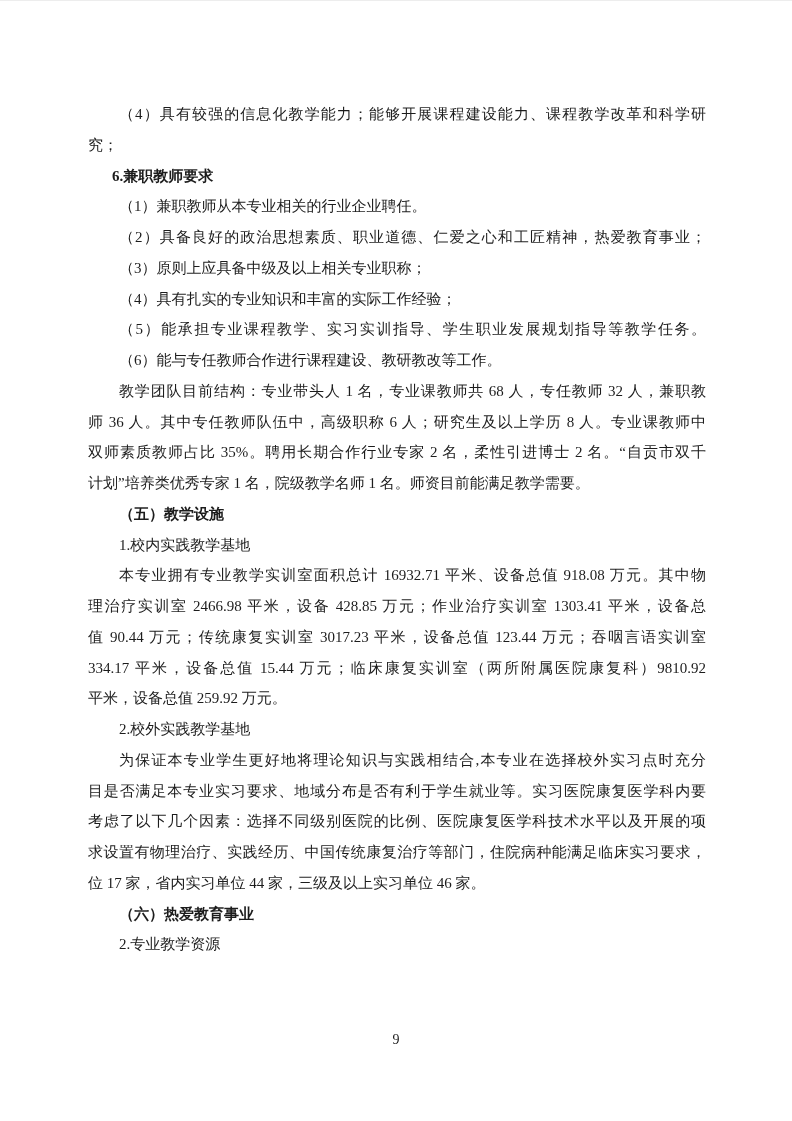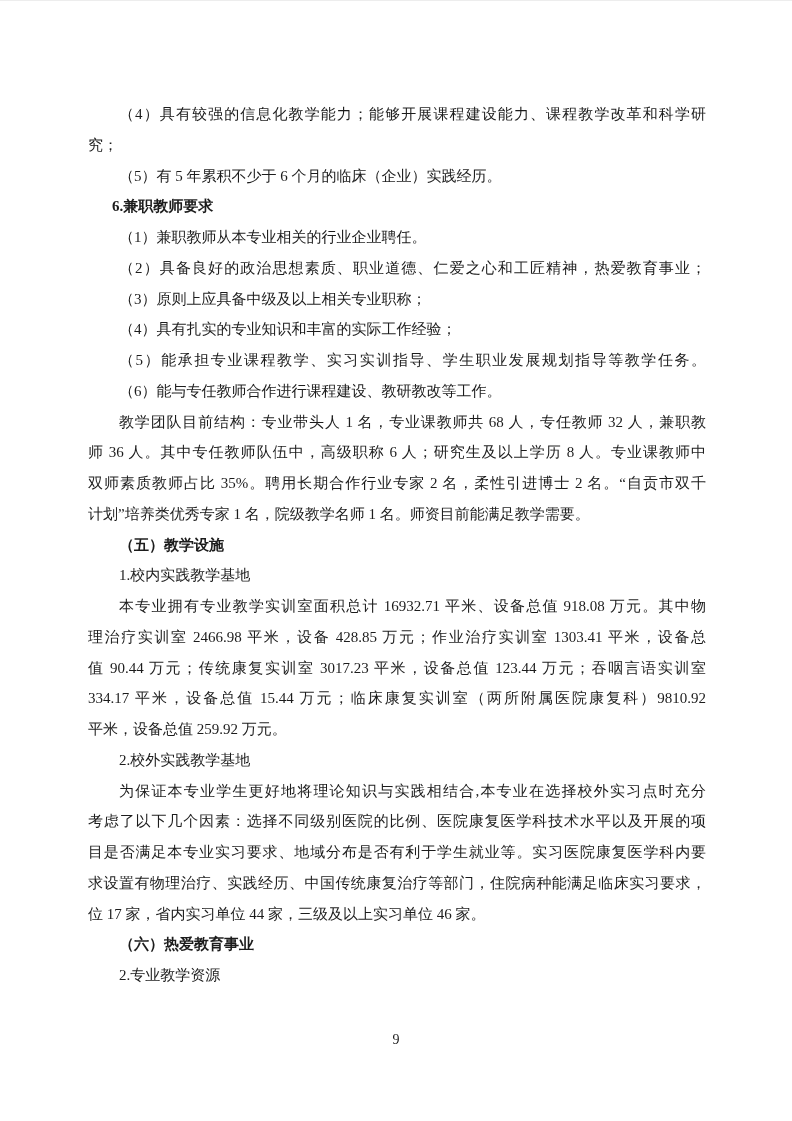--- a/index.html
+++ b/index.html
@@ -51,42 +51,41 @@
     color: #1c1c1c;
   }
 </style>
 </head>
 <body>
 
 <div class="page">
   <div class="textblock">
     <div class="ln indent fill">（4）具有较强的信息化教学能力；能够开展课程建设能力、课程教学改革和科学研</div>
     <div class="ln">究；</div>
-    <div class="ln indent">（5）有 5 年累积不少于 6 个月的临床（企业）实践经历。</div>
     <div class="ln indent-sm bold">6.兼职教师要求</div>
     <div class="ln indent">（1）兼职教师从本专业相关的行业企业聘任。</div>
     <div class="ln indent fill">（2）具备良好的政治思想素质、职业道德、仁爱之心和工匠精神，热爱教育事业；</div>
     <div class="ln indent">（3）原则上应具备中级及以上相关专业职称；</div>
     <div class="ln indent">（4）具有扎实的专业知识和丰富的实际工作经验；</div>
     <div class="ln indent fill">（5）能承担专业课程教学、实习实训指导、学生职业发展规划指导等教学任务。</div>
     <div class="ln indent">（6）能与专任教师合作进行课程建设、教研教改等工作。</div>
     <div class="ln indent fill">教学团队目前结构：专业带头人 1 名，专业课教师共 68 人，专任教师 32 人，兼职教</div>
     <div class="ln fill">师 36 人。其中专任教师队伍中，高级职称 6 人；研究生及以上学历 8 人。专业课教师中</div>
     <div class="ln fill">双师素质教师占比 35%。聘用长期合作行业专家 2 名，柔性引进博士 2 名。“自贡市双千</div>
     <div class="ln">计划”培养类优秀专家 1 名，院级教学名师 1 名。师资目前能满足教学需要。</div>
     <div class="ln indent bold">（五）教学设施</div>
     <div class="ln indent">1.校内实践教学基地</div>
     <div class="ln indent fill">本专业拥有专业教学实训室面积总计 16932.71 平米、设备总值 918.08 万元。其中物</div>
     <div class="ln fill">理治疗实训室 2466.98 平米，设备 428.85 万元；作业治疗实训室 1303.41 平米，设备总</div>
     <div class="ln fill">值 90.44 万元；传统康复实训室 3017.23 平米，设备总值 123.44 万元；吞咽言语实训室</div>
     <div class="ln fill">334.17 平米，设备总值 15.44 万元；临床康复实训室（两所附属医院康复科）9810.92</div>
     <div class="ln">平米，设备总值 259.92 万元。</div>
     <div class="ln indent">2.校外实践教学基地</div>
     <div class="ln indent fill">为保证本专业学生更好地将理论知识与实践相结合,本专业在选择校外实习点时充分</div>
+    <div class="ln fill">目是否满足本专业实习要求、地域分布是否有利于学生就业等。实习医院康复医学科内要</div>
     <div class="ln fill">考虑了以下几个因素：选择不同级别医院的比例、医院康复医学科技术水平以及开展的项</div>
-    <div class="ln fill">目是否满足本专业实习要求、地域分布是否有利于学生就业等。实习医院康复医学科内要</div>
     <div class="ln fill">求设置有物理治疗、实践经历、中国传统康复治疗等部门，住院病种能满足临床实习要求，</div>
     <div class="ln">位 17 家，省内实习单位 44 家，三级及以上实习单位 46 家。</div>
     <div class="ln indent bold">（六）热爱教育事业</div>
     <div class="ln indent">2.专业教学资源</div>
   </div>
   <div class="pagenum">9</div>
 </div>
 
 </body></html>

